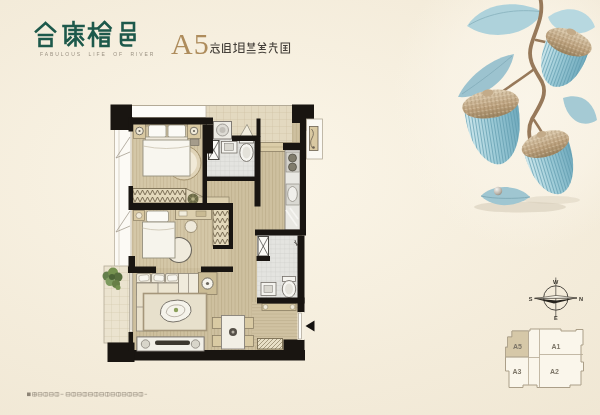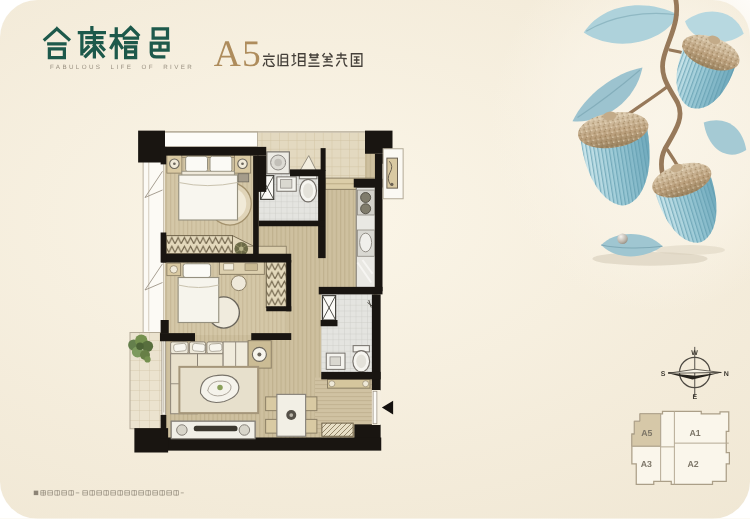--- a/index.html
+++ b/index.html
@@ -1,20 +1,20 @@
 <!DOCTYPE html>
 <html><head>
 <meta charset="utf-8">
 <style>
   html,body{margin:0;padding:0;}
   body{width:600px;height:415px;overflow:hidden;font-family:"Liberation Sans",sans-serif;}
   .page{position:relative;width:600px;height:415px;
     background:
       radial-gradient(130% 110% at 42% 42%, rgba(252,247,234,.9) 0%, rgba(246,238,221,.55) 45%, rgba(234,224,202,.85) 100%),
-      #f1e9d7; border-radius: 30px;}
+      #f1e9d7;}
   .logo{position:absolute;left:40px;top:51px;}
   .logo .sub{display:block;
     font-family:"Liberation Sans",sans-serif;font-weight:normal;
     font-size:5px;letter-spacing:1.9px;color:#9a9182;}
   .title{position:absolute;left:171px;top:27px;white-space:nowrap;}
   .title .a5{font-family:"Liberation Serif",serif;font-size:30px;color:#ae8c5c;letter-spacing:1px;}
   svg{position:absolute;left:0;top:0;}
 </style>
 </head>
 <body>

